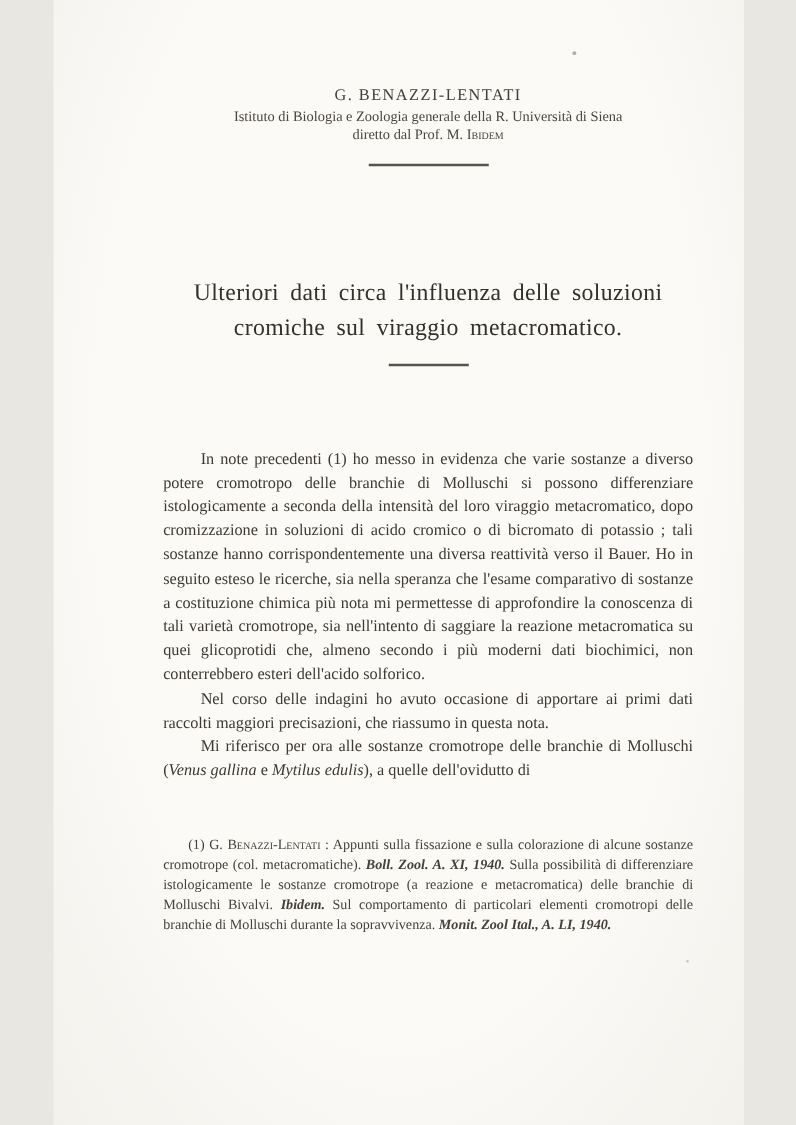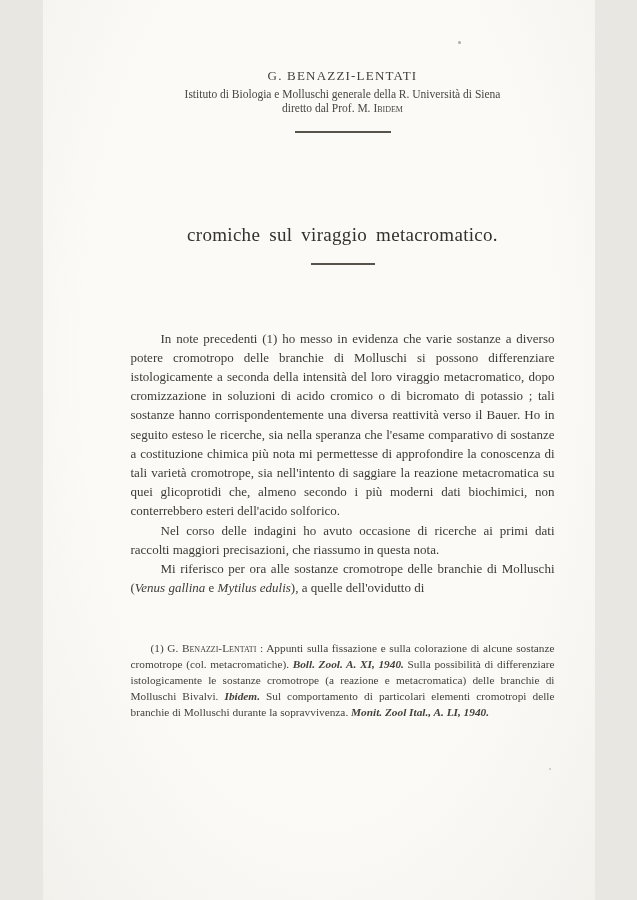--- a/index.html
+++ b/index.html
@@ -115,35 +115,36 @@
 
 <div class="page">
 
   <div class="artifact-dot"></div>
   <div class="artifact-speck"></div>
 
   <div class="column">
 
     <div class="hdr-author">G. BENAZZI-LENTATI</div>
 
-    <div class="hdr-institute">Istituto di Biologia e Molluschi generale della R. Università di Siena</div>
+    <div class="hdr-institute">Istituto di Biologia e Zoologia generale della R. Università di Siena</div>
 
     <div class="hdr-director"><span>diretto dal Prof. M. </span><span class="sc">Ibidem</span></div>
 
     <div class="rule-1"></div>
 
     <div class="title">
+      <div>Ulteriori dati circa l'influenza delle soluzioni</div>
       <div>cromiche sul viraggio metacromatico.</div>
     </div>
 
     <div class="rule-2"></div>
 
     <div class="body-text">
       <p>In note precedenti (1) ho messo in evidenza che varie sostanze a diverso potere cromotropo delle branchie di Molluschi si possono differenziare istologicamente a seconda della intensità del loro viraggio metacromatico, dopo cromizzazione in soluzioni di acido cromico o di bicromato di potassio ; tali sostanze hanno corrispondentemente una diversa reattività verso il Bauer. Ho in seguito esteso le ricerche, sia nella speranza che l'esame comparativo di sostanze a costituzione chimica più nota mi permettesse di approfondire la conoscenza di tali varietà cromotrope, sia nell'intento di saggiare la reazione metacromatica su quei glicoprotidi che, almeno secondo i più moderni dati biochimici, non conterrebbero esteri dell'acido solforico.</p>
-      <p>Nel corso delle indagini ho avuto occasione di ricerche ai primi dati raccolti maggiori precisazioni, che riassumo in questa nota.</p>
+      <p>Nel corso delle indagini ho avuto occasione di apportare ai primi dati raccolti maggiori precisazioni, che riassumo in questa nota.</p>
       <p><span>Mi riferisco per ora alle sostanze cromotrope delle branchie di Molluschi (</span><span class="it">Venus gallina</span><span> e </span><span class="it">Mytilus edulis</span><span>), a quelle dell'ovidutto di</span></p>
     </div>
 
     <div class="footnote">
       <p><span>(1) G. </span><span class="sc">Benazzi-Lentati</span><span> : Appunti sulla fissazione e sulla colorazione di alcune sostanze cromotrope (col. metacromatiche). </span><span class="it-b">Boll. Zool. A. XI, 1940.</span><span> Sulla possibilità di differenziare istologicamente le sostanze cromotrope (a reazione e metacromatica) delle branchie di Molluschi Bivalvi. </span><span class="it-b">Ibidem.</span><span> Sul comportamento di particolari elementi cromotropi delle branchie di Molluschi durante la sopravvivenza. </span><span class="it-b">Monit. Zool Ital., A. LI, 1940.</span></p>
     </div>
 
   </div>
 </div>
 

